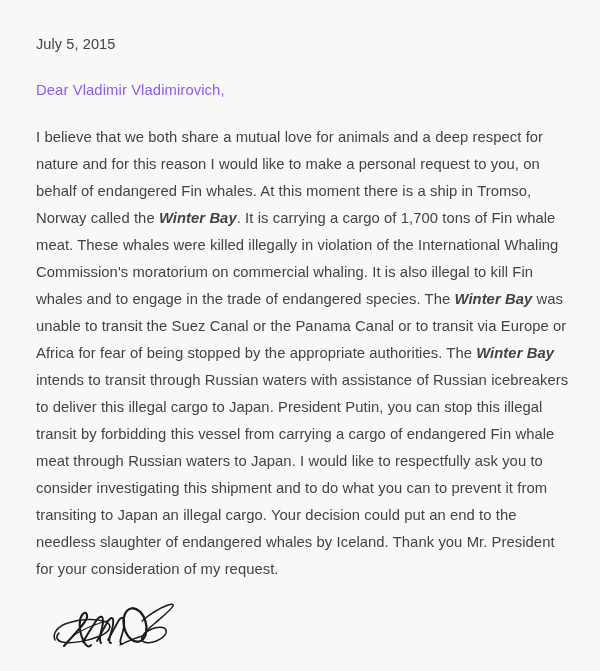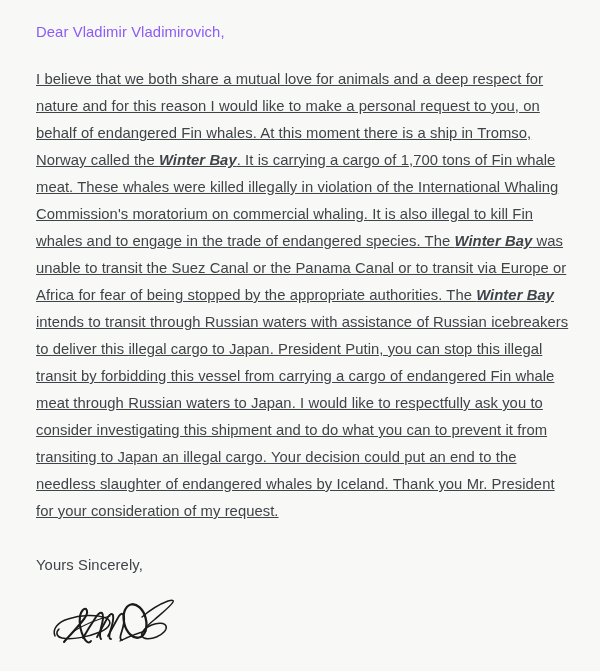--- a/index.html
+++ b/index.html
@@ -37,21 +37,20 @@
   }
   .body-paragraph {
     font-size: 14.8px;
     line-height: 27px;
     padding-top: 20px;
     width: 537px;
     letter-spacing: 0.05px;
     word-spacing: 0.1px;
     color: #3f4449;
     text-align: left;
-    text-decoration: underline;
   }
   .body-paragraph em {
     font-style: italic;
     font-weight: bold;
   }
   .closing {
     font-size: 14.8px;
     line-height: 27px;
     padding-top: 27px;
     letter-spacing: 0.1px;
@@ -64,26 +63,26 @@
   }
   .signature-block svg {
     display: block;
   }
 </style>
 </head>
 <body>
 
 <div class="letter">
 
+  <div class="date-line">July 5, 2015</div>
 
   <div class="salutation">Dear Vladimir Vladimirovich,</div>
 
   <div class="body-paragraph">I believe that we both share a mutual love for animals and a deep respect for nature and for this reason I would like to make a personal request to you, on behalf of endangered Fin whales. At this moment there is a ship in Tromso, Norway called the <em>Winter Bay</em>. It is carrying a cargo of 1,700 tons of Fin whale meat. These whales were killed illegally in violation of the International Whaling Commission's moratorium on commercial whaling. It is also illegal to kill Fin whales and to engage in the trade of endangered species. The <em>Winter Bay</em> was unable to transit the Suez Canal or the Panama Canal or to transit via Europe or Africa for fear of being stopped by the appropriate authorities. The <em>Winter Bay</em> intends to transit through Russian waters with assistance of Russian icebreakers to deliver this illegal cargo to Japan. President Putin, you can stop this illegal transit by forbidding this vessel from carrying a cargo of endangered Fin whale meat through Russian waters to Japan. I would like to respectfully ask you to consider investigating this shipment and to do what you can to prevent it from transiting to Japan an illegal cargo. Your decision could put an end to the needless slaughter of endangered whales by Iceland. Thank you Mr. President for your consideration of my request.</div>
 
-  <div class="closing">Yours Sincerely,</div>
 
   <div class="signature-block">
     <span>
       <svg width="130" height="62" viewBox="0 0 130 62" fill="none" xmlns="http://www.w3.org/2000/svg" aria-hidden="true">
         <g stroke="#1b1b1b" fill="none" stroke-linecap="round" stroke-linejoin="round">
           <path d="M5 45 C2 38, 8 31, 18 28 C30 24, 46 23, 56 27 C63 30, 60 37, 50 41 C38 46, 22 49, 12 47 C7 46, 5 42, 9 38" stroke-width="1.5"></path>
           <path d="M14 51 C20 44, 28 36, 34 28 C37 24, 38 20, 36 18 C34 17, 31 20, 30 25 C29 32, 31 41, 34 47 C36 51, 39 53, 41 50" stroke-width="2.1"></path>
           <path d="M33 47 C37 40, 42 32, 46 26 C48 23, 50 21, 52 22 C54 24, 53 30, 51 37 C50 42, 49 46, 51 48" stroke-width="2"></path>
           <path d="M47 46 C51 39, 55 31, 58 26 C60 23, 62 22, 63 24 C64 28, 62 35, 60 41 C59 45, 59 48, 61 48" stroke-width="1.9"></path>
           <path d="M58 45 C62 38, 66 30, 69 25 C71 22, 73 22, 74 25 C75 30, 73 37, 71 43 C70 46, 70 49, 72 49" stroke-width="1.8"></path>

